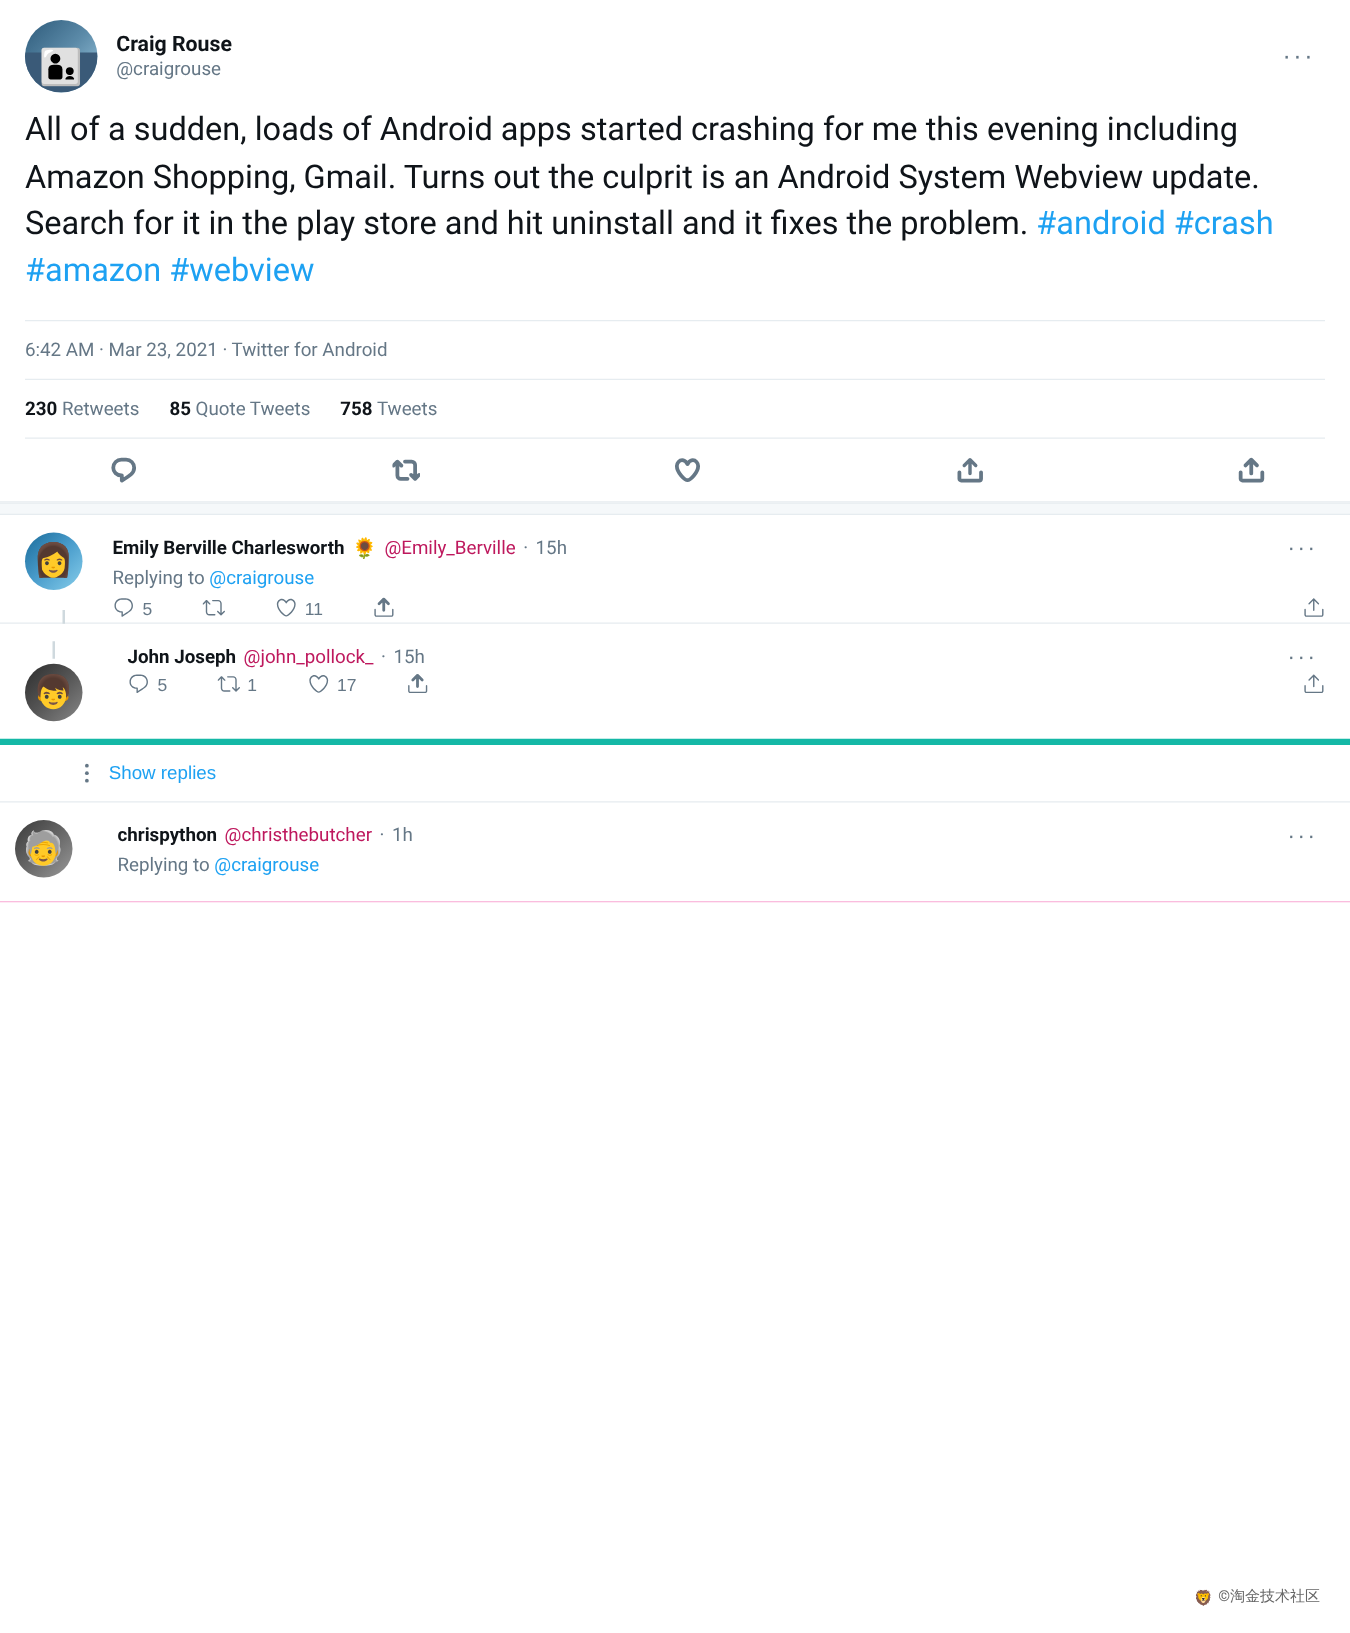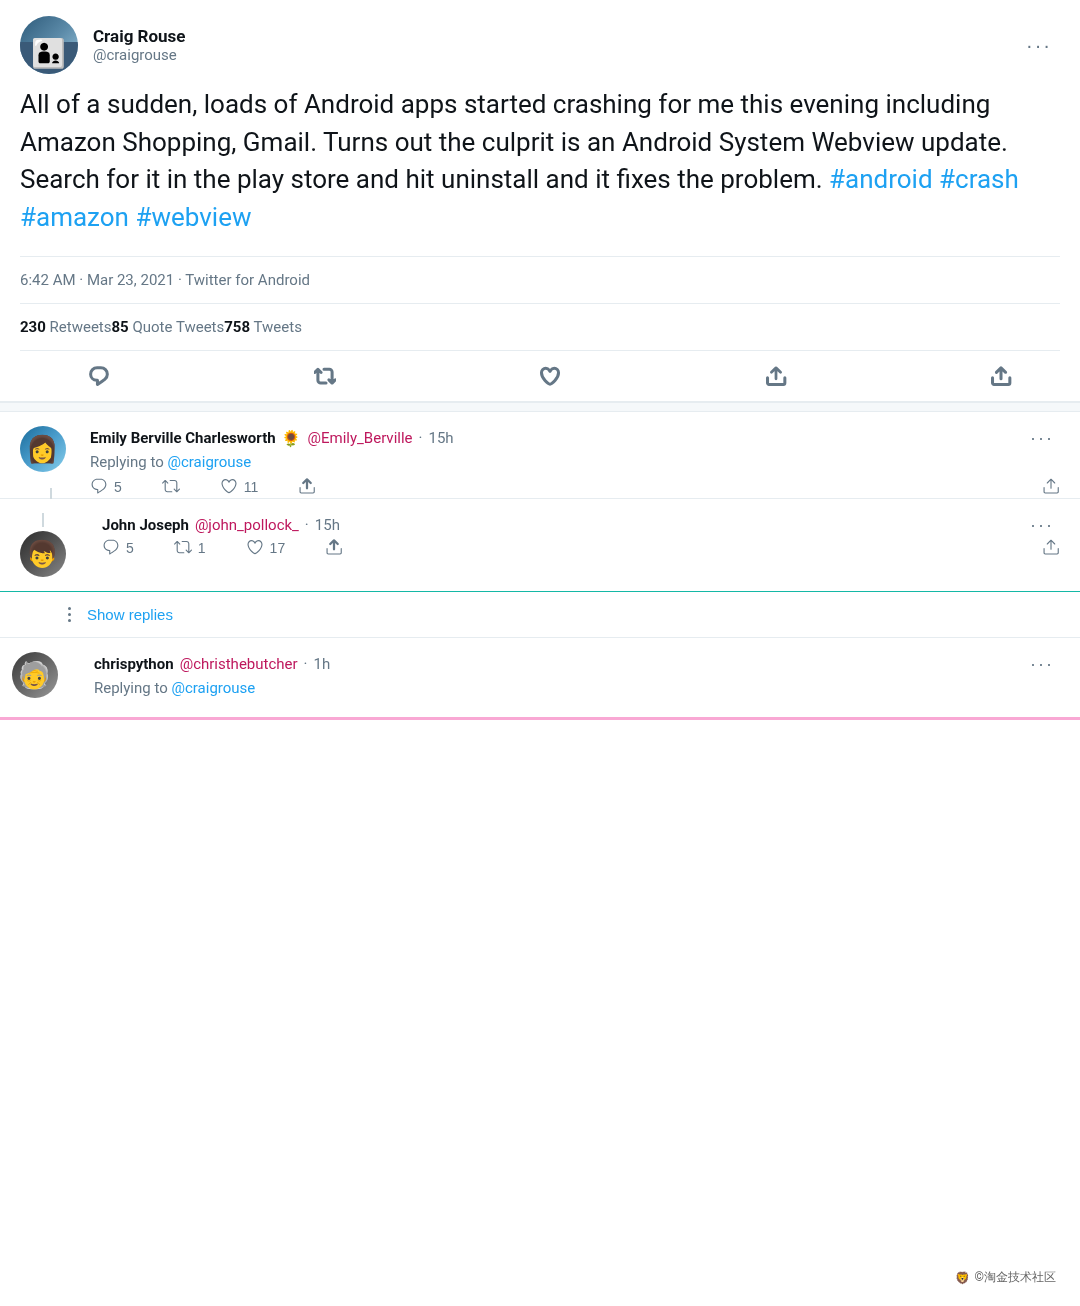--- a/index.html
+++ b/index.html
@@ -105,20 +105,21 @@
       color: #657786;
       padding: 14px 0;
       border-top: 1px solid #e6ecf0;
       border-bottom: 1px solid #e6ecf0;
     }
 
     .tweet-stats {
       padding: 14px 0;
       border-bottom: 1px solid #e6ecf0;
       display: flex;
+      gap: 24px;
       font-size: 15px;
     }
 
     .stat-count {
       font-weight: 700;
       color: #0f1419;
     }
 
     .stat-label {
       color: #657786;
@@ -516,21 +517,21 @@
                   <path d="M17.53 7.47l-5-5c-.293-.293-.768-.293-1.06 0l-5 5c-.294.293-.294.768 0 1.06s.767.294 1.06 0l3.72-3.72V15c0 .414.336.75.75.75s.75-.336.75-.75V4.81l3.72 3.72c.146.147.338.22.53.22s.384-.072.53-.22c.293-.293.293-.767 0-1.06z" fill="#657786"></path>
                   <path d="M19.708 21.944H4.292C3.028 21.944 2 20.916 2 19.652V14c0-.414.336-.75.75-.75s.75.336.75.75v5.652c0 .548.444.992.992.992h15.416c.548 0 .992-.444.992-.992V14c0-.414.336-.75.75-.75s.75.336.75.75v5.652c0 1.264-1.028 2.292-2.292 2.292z" fill="#657786"></path>
                 </svg>
             </span>
           </button>
         </div>
       </div>
     </div>
   </div>
 
-  <div class="reply-item" style="border-bottom: 1px solid #14b8a6; padding-top: 14px;">
+  <div class="reply-item" style="border-bottom: 5px solid #14b8a6; padding-top: 14px;">
     <div class="reply-header" style="padding-left: 0;">
 
       <div style="display:flex;flex-direction:column;align-items:center;margin-right:12px;flex-shrink:0;">
         <div style="width:2px;height:14px;background:#cfd9de;margin-bottom:4px;"></div>
         <div class="reply-avatar reply-avatar-john" style="width:46px;height:46px;border-radius:50%;"></div>
       </div>
       <div class="reply-content">
         <div class="reply-name-row">
           <div class="reply-name-info">
             <span class="reply-name">John Joseph</span>
@@ -589,21 +590,21 @@
 
   <button class="show-replies-btn">
     <div class="show-replies-dots">
       <span></span>
       <span></span>
       <span></span>
     </div>
     <span>Show replies</span>
   </button>
 
-  <div class="reply-item" style="border-bottom: 3px solid #f9a8d4; padding-left: 12px;">
+  <div class="reply-item" style="border-bottom: 1px solid #f9a8d4; padding-left: 12px;">
     <div class="reply-header">
       <div class="reply-avatar reply-avatar-chris" style="width:46px;height:46px;border-radius:50%;flex-shrink:0;margin-right:12px;"></div>
       <div class="reply-content">
         <div class="reply-name-row">
           <div class="reply-name-info">
             <span class="reply-name">chrispython</span>
             <span class="reply-handle">@christhebutcher</span>
             <span class="reply-dot">·</span>
             <span class="reply-time">1h</span>
           </div>

